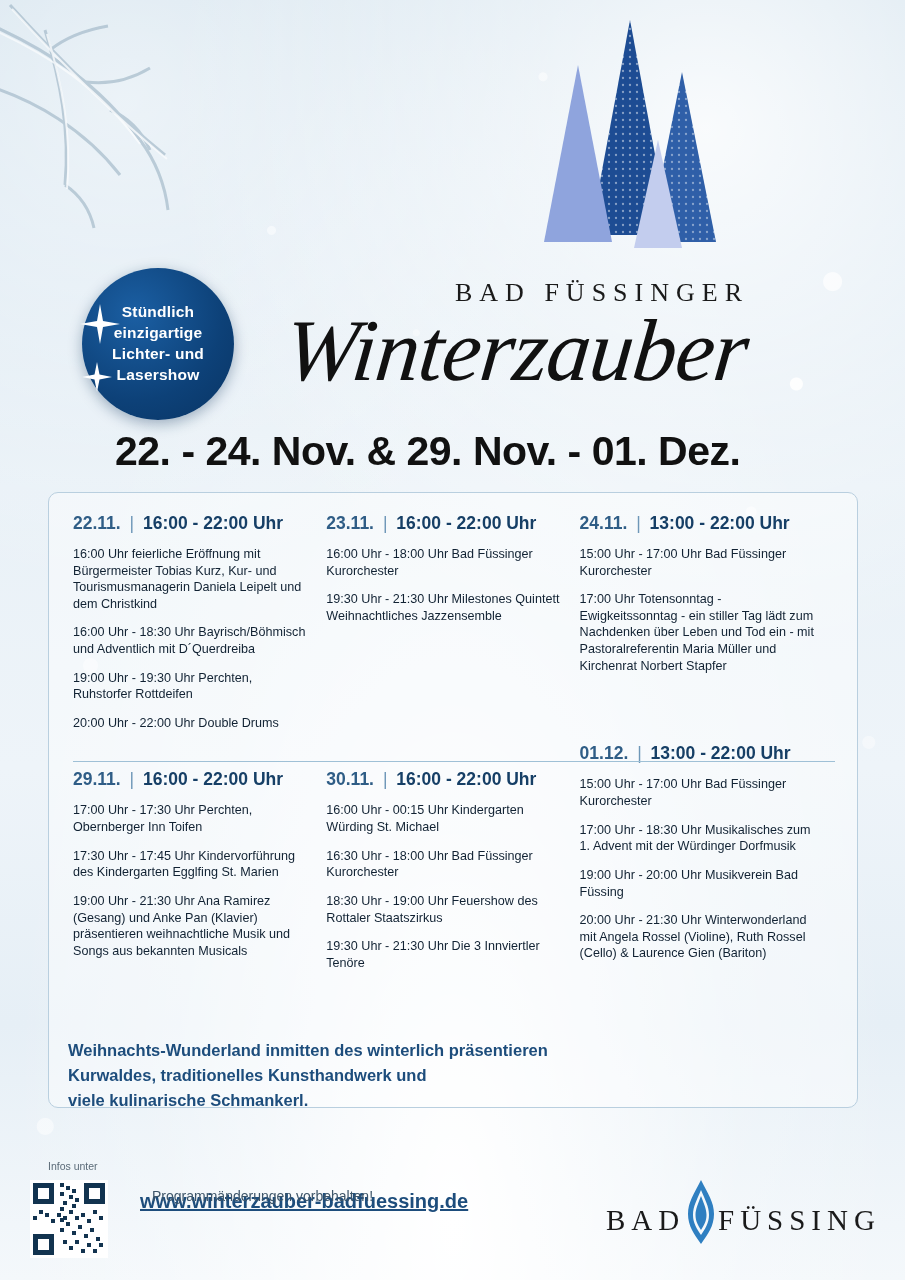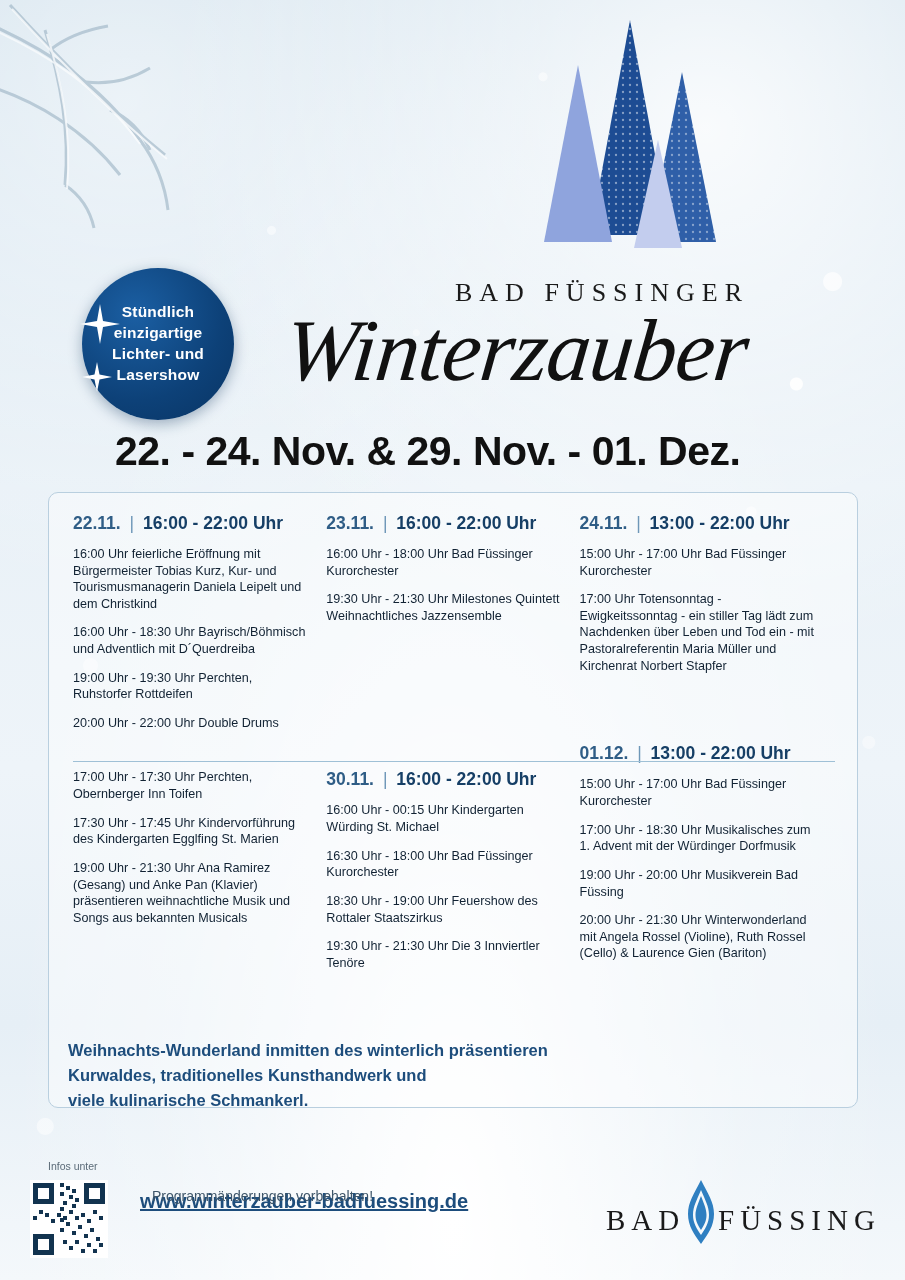--- a/index.html
+++ b/index.html
@@ -184,20 +184,25 @@
       <div class="day-head">
         <span class="d">24.11.</span>
         <span class="bar">|</span>
         <span class="t">13:00 - 22:00 Uhr</span>
       </div>
       <div class="ev">15:00 Uhr - 17:00 Uhr Bad Füssinger Kurorchester</div>
       <div class="ev">17:00 Uhr Totensonntag - Ewigkeitssonntag - ein stiller Tag lädt zum Nachdenken über Leben und Tod ein - mit Pastoralreferentin Maria Müller und Kirchenrat Norbert Stapfer</div>
     </div>
 
     <div class="col" style="margin-top:26px">
+      <div class="day-head">
+        <span class="d">29.11.</span>
+        <span class="bar">|</span>
+        <span class="t">16:00 - 22:00 Uhr</span>
+      </div>
       <div class="ev">17:00 Uhr - 17:30 Uhr Perchten, Obernberger Inn Toifen</div>
       <div class="ev">17:30 Uhr - 17:45 Uhr Kindervorführung des Kindergarten Egglfing St. Marien</div>
       <div class="ev">19:00 Uhr - 21:30 Uhr Ana Ramirez (Gesang) und Anke Pan (Klavier) präsentieren weihnachtliche Musik und Songs aus bekannten Musicals</div>
     </div>
 
     <div class="col" style="margin-top:26px">
       <div class="day-head">
         <span class="d">30.11.</span>
         <span class="bar">|</span>
         <span class="t">16:00 - 22:00 Uhr</span>

